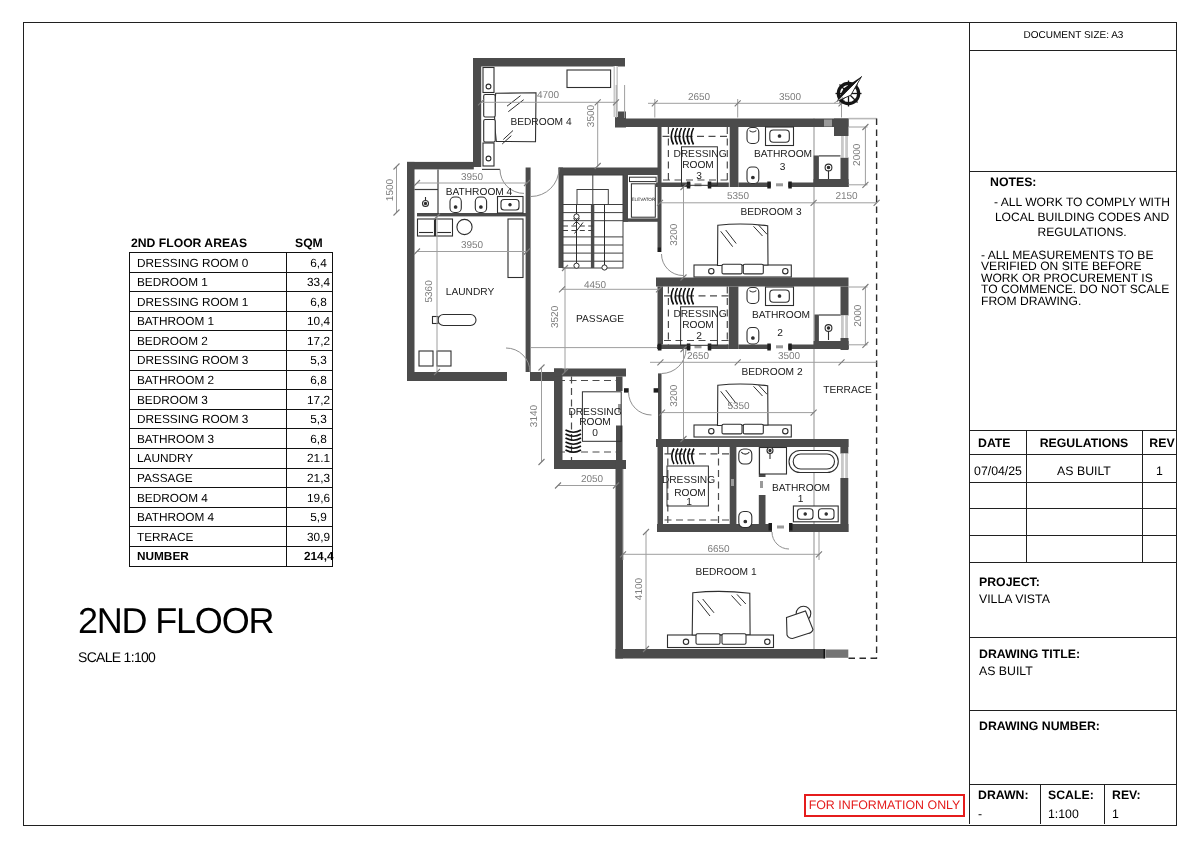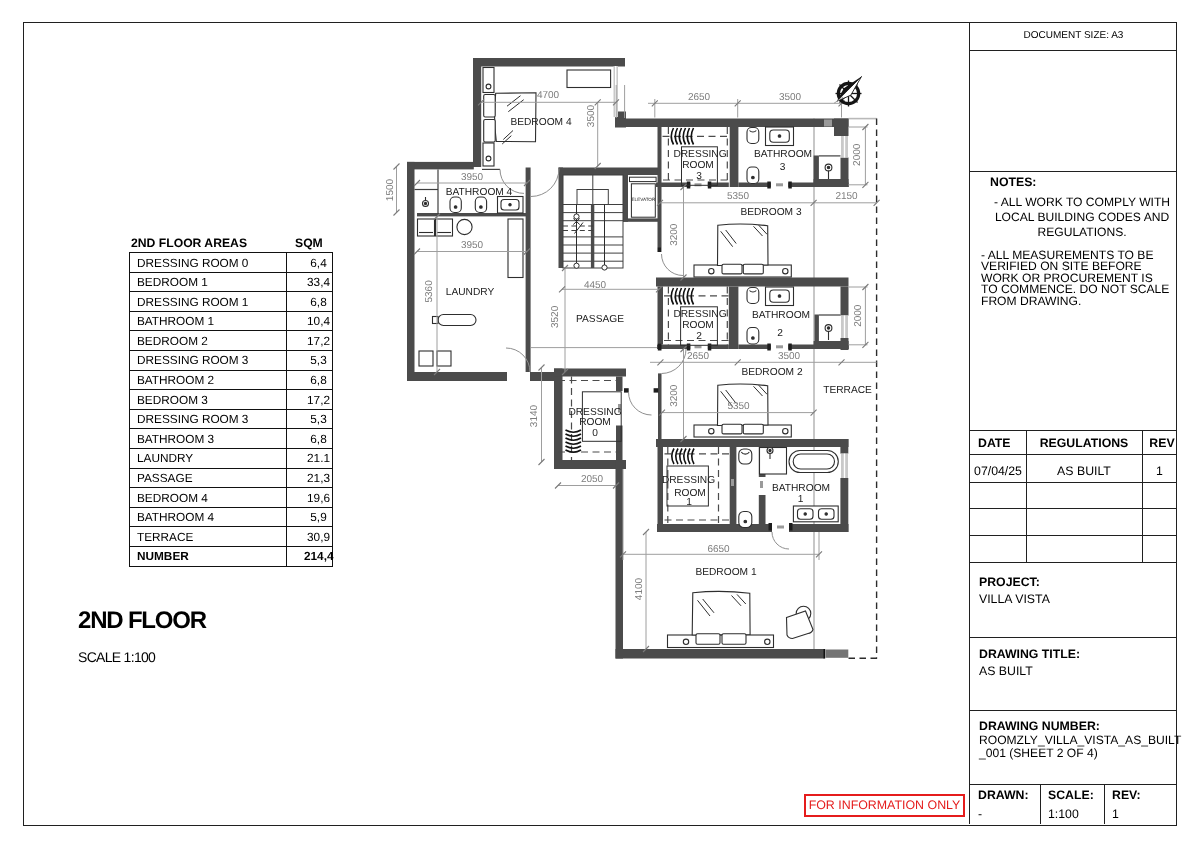--- a/index.html
+++ b/index.html
@@ -16,21 +16,21 @@
   #areas .row{position:relative;height:18.6px;border-bottom:1.4px solid #111;font-size:11.8px;color:#000;}
   #areas .row:last-child{border-bottom:none;}
   #areas .nm{position:absolute;left:7px;top:2.5px;}
   #areas .vl{position:absolute;left:156px;top:0;width:46px;height:100%;border-left:1.4px solid #111;text-align:center;}
   #areas .vv{display:inline-block;margin-top:2.5px;margin-left:17px;}
   #ahdr{left:131px;top:236px;width:200px;font-size:12.2px;font-weight:bold;color:#000;}
   
   #stamp{left:804px;top:794px;width:157px;height:19px;border:2px solid #e51c1c;color:#e51c1c;
          font-size:12.4px;text-align:center;line-height:19px;}
   #title2{left:78px;top:610px;color:#000;}
-  #title2 .t1{font-size:24px;font-weight:bold;letter-spacing:-1.2px;line-height:21px;}
+  #title2 .t1{font-size:36px;font-weight:normal;letter-spacing:-1.2px;line-height:21px;}
   #title2 .t2{font-size:14px;letter-spacing:-0.7px;margin-top:18px;}
 </style>
 </head>
 <body>
 <div id="frame" class="abs"></div>
 
 <div id="ahdr" class="abs">2ND FLOOR AREAS<span style="position:absolute;left:164px;">SQM</span></div>
 <div id="areas" class="abs">
 <div class="row">
       <span class="nm">DRESSING ROOM 0</span>
@@ -131,21 +131,20 @@
   <div class="tb-text b" style="left:56px;top:414px;width:116px;text-align:center;font-size:12.3px;">REGULATIONS</div>
   <div class="tb-text b" style="left:172px;top:414px;width:40px;text-align:center;font-size:12.3px;">REV</div>
   <div class="tb-text" style="left:0px;top:442px;width:56px;text-align:center;font-size:12.3px;">07/04/25</div>
   <div class="tb-text" style="left:56px;top:442px;width:116px;text-align:center;font-size:12.3px;">AS BUILT</div>
   <div class="tb-text" style="left:172px;top:442px;width:35px;text-align:center;font-size:12.3px;">1</div>
   <div class="tb-text b" style="left:9px;top:553px;font-size:12.3px;">PROJECT:</div>
   <div class="tb-text" style="left:9px;top:570px;font-size:12.3px;">VILLA VISTA</div>
   <div class="tb-text b" style="left:9px;top:625px;font-size:12.3px;">DRAWING TITLE:</div>
   <div class="tb-text" style="left:9px;top:642px;font-size:12.3px;">AS BUILT</div>
   <div class="tb-text b" style="left:9px;top:696.5px;font-size:12.3px;">DRAWING NUMBER:</div>
-  <div class="tb-text" style="left:9px;top:712px;font-size:12.1px;line-height:12.6px;">ROOMZLY_VILLA_VISTA_AS_BUILT<br>_001 (SHEET 2 OF 4)</div>
   <div class="tb-text b" style="left:8px;top:766px;font-size:12.3px;">DRAWN:</div>
   <div class="tb-text" style="left:8px;top:785px;font-size:12.3px;">-</div>
   <div class="tb-text b" style="left:78px;top:766px;font-size:12.3px;">SCALE:</div>
   <div class="tb-text" style="left:78px;top:785px;font-size:12.3px;">1:100</div>
   <div class="tb-text b" style="left:142px;top:766px;font-size:12.3px;">REV:</div>
   <div class="tb-text" style="left:142px;top:785px;font-size:12.3px;">1</div>
 </div>
 
 <svg id="plan" class="abs" style="left:0;top:0" width="1200" height="849" viewBox="0 0 1200 849">
 

